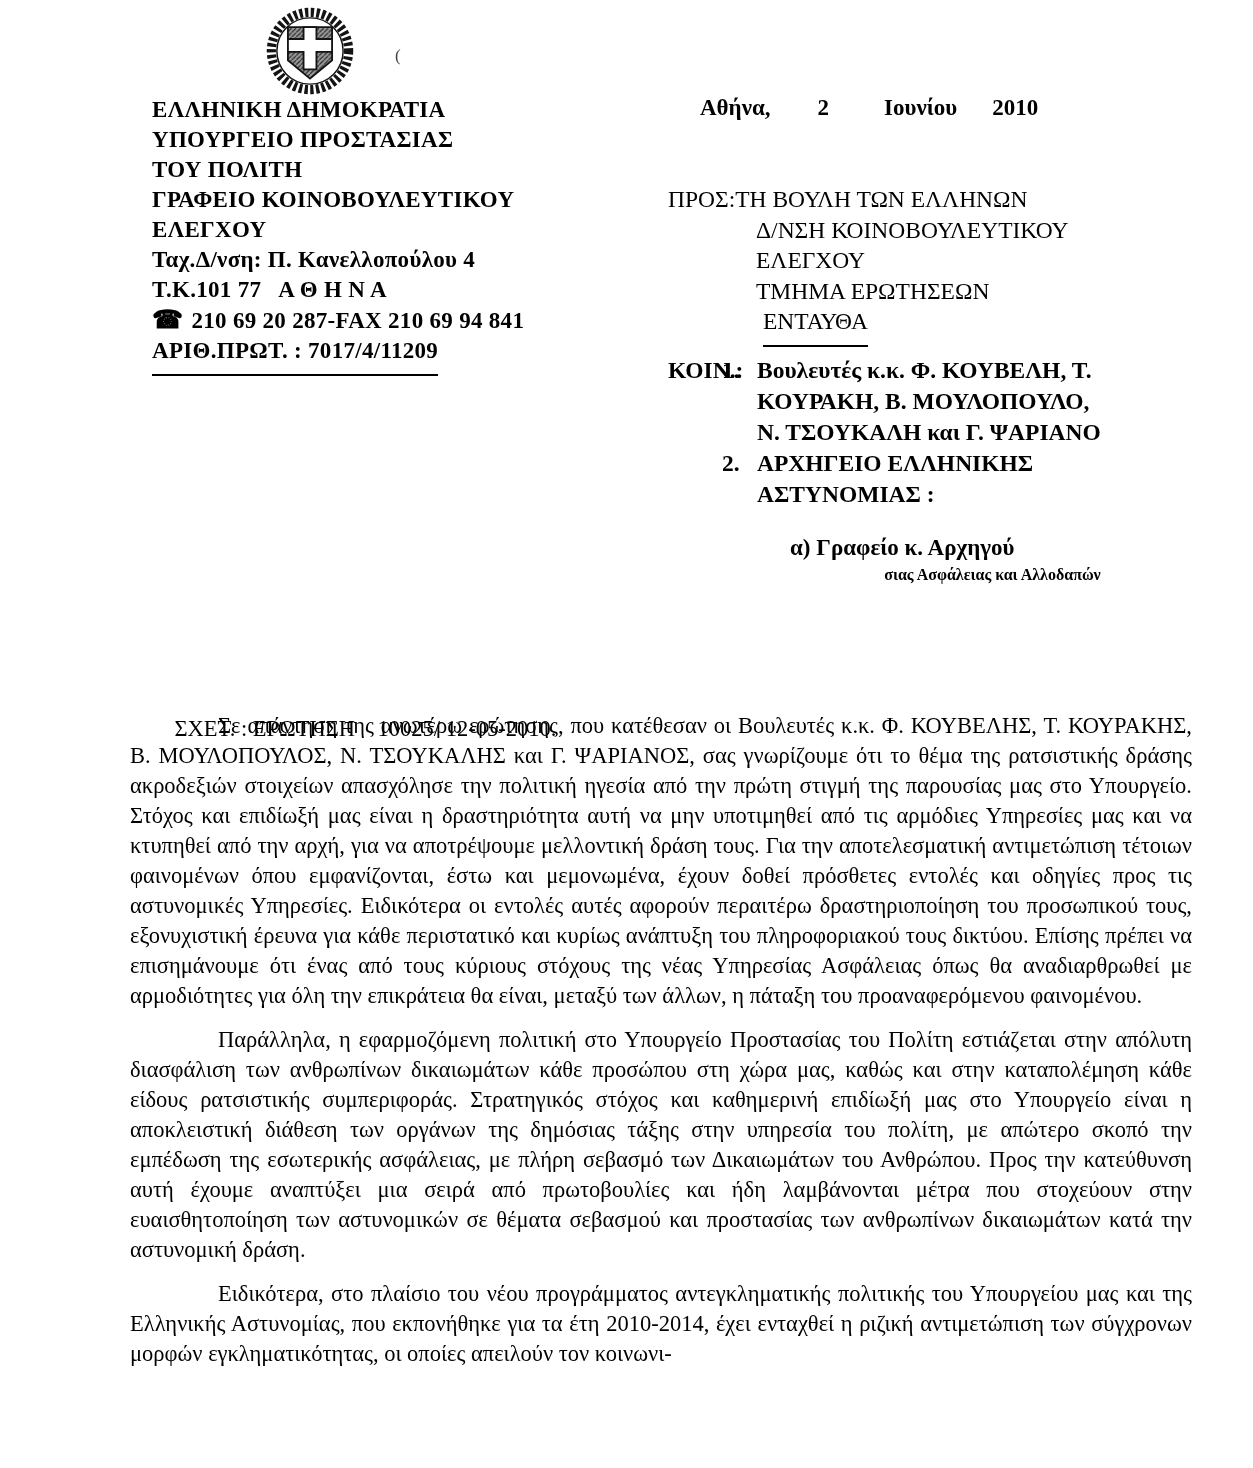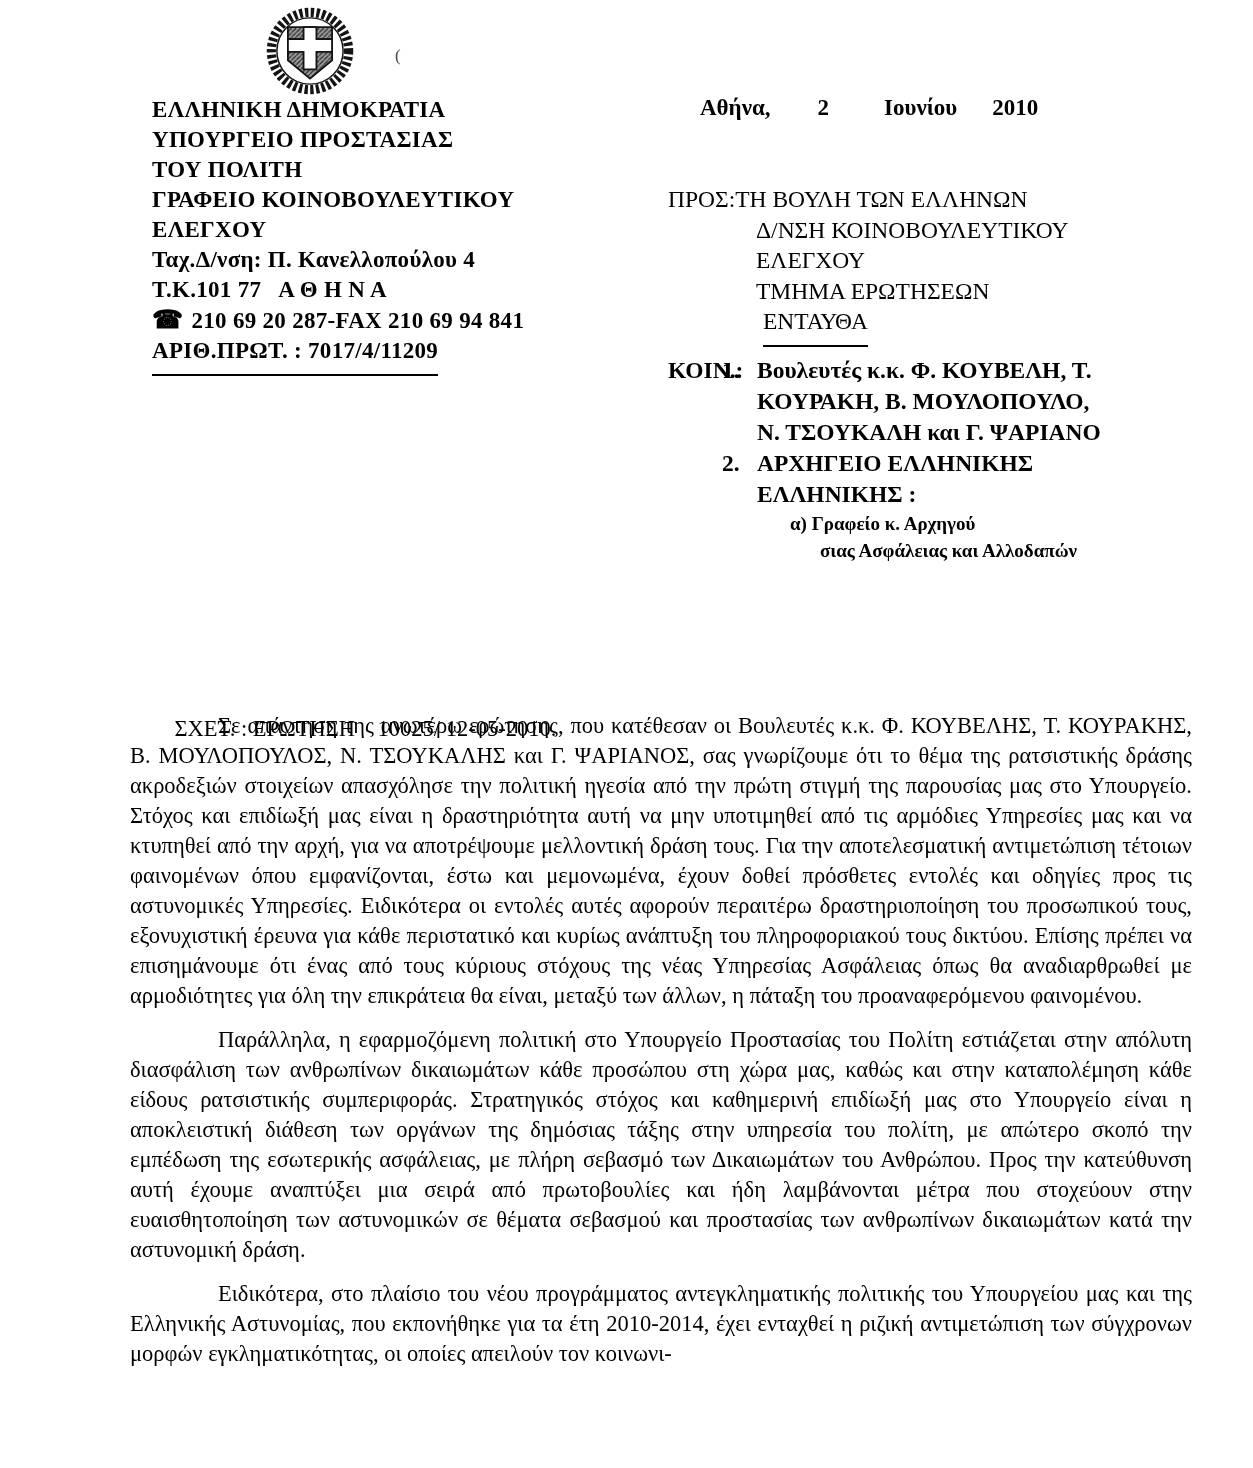--- a/index.html
+++ b/index.html
@@ -33,22 +33,22 @@
   .recipient { position:absolute; left:668px; top:184px; font-weight:normal; font-size:23.5px; line-height:30.5px; white-space:nowrap; }
   .recipient .ind { padding-left:88px; }
   .recipient .ind2 { padding-left:95px; }
 
   
   .cc { position:absolute; left:668px; top:355px; font-weight:bold; font-size:23.5px; line-height:31px; white-space:nowrap; }
   .cc .lbl { display:inline-block; width:54px; }
   .cc .num { display:inline-block; width:35px; }
   .cc .ind-num { padding-left:54px; }
   .cc .ind-txt { padding-left:89px; }
-  .cc .sub { font-size:19px; line-height:27px; padding-left:122px; }
-  .cc .sub-cont { font-size:19px; line-height:27px; padding-left:152px; }
+  .cc .sub { font-size:23px; line-height:27px; padding-left:122px;margin-top:24px; }
+  .cc .sub-cont { font-size:16px; line-height:27px; padding-left:152px;text-align:right; }
 
   
   .subject { position:absolute; left:152px; top:600px; font-size:22.5px; white-space:pre-wrap; width:1040px; }
   .ref { position:absolute; left:152px; top:690px; font-size:22.5px; white-space:pre-wrap; }
 
   
   .body-text { position:absolute; left:130px; top:711px; width:1062px; font-size:22.5px; line-height:30px; text-align:justify; }
   .body-text p { margin:0 0 14px 0; text-indent:88px; }
   .body-text p:last-child { margin-bottom:0; }
 </style>
@@ -107,21 +107,21 @@
 
   <div class="cc">
     <div>
       <span class="lbl">ΚΟΙΝ.:</span><span class="num">1.</span><span>Βουλευτές κ.κ. Φ. ΚΟΥΒΕΛΗ, Τ.</span>
     </div>
     <div class="ind-txt">ΚΟΥΡΑΚΗ, Β. ΜΟΥΛΟΠΟΥΛΟ,</div>
     <div class="ind-txt">Ν. ΤΣΟΥΚΑΛΗ και Γ. ΨΑΡΙΑΝΟ</div>
     <div class="ind-num">
       <span class="num">2.</span><span>ΑΡΧΗΓΕΙΟ ΕΛΛΗΝΙΚΗΣ</span>
     </div>
-    <div class="ind-txt">ΕΛΛΗΝΙΚΗΣ :</div>
+    <div class="ind-txt">ΑΣΤΥΝΟΜΙΑΣ :</div>
     <div class="sub">α) Γραφείο κ. Αρχηγού</div>
     <div class="sub-cont">σιας Ασφάλειας και Αλλοδαπών</div>
   </div>
 
 
   <div class="ref">
     <span>ΣΧΕΤ. :</span> <span>ΕΡΩΤΗΣΗ    10025/ 12-05-2010.</span>
   </div>
 
   <div class="body-text">

